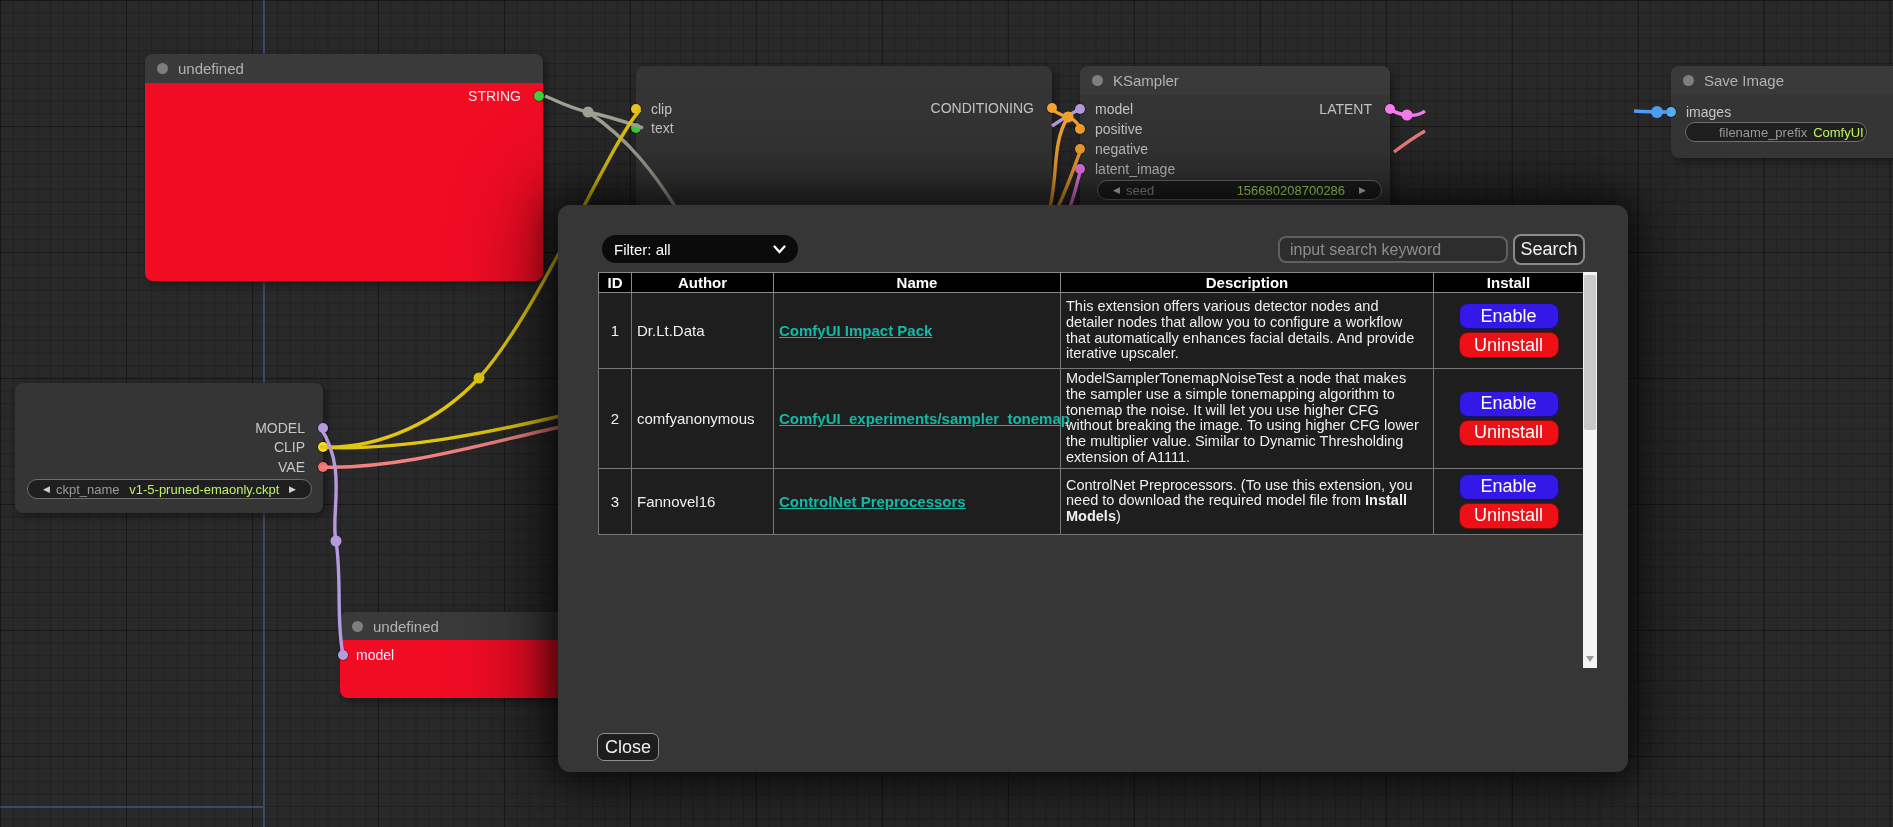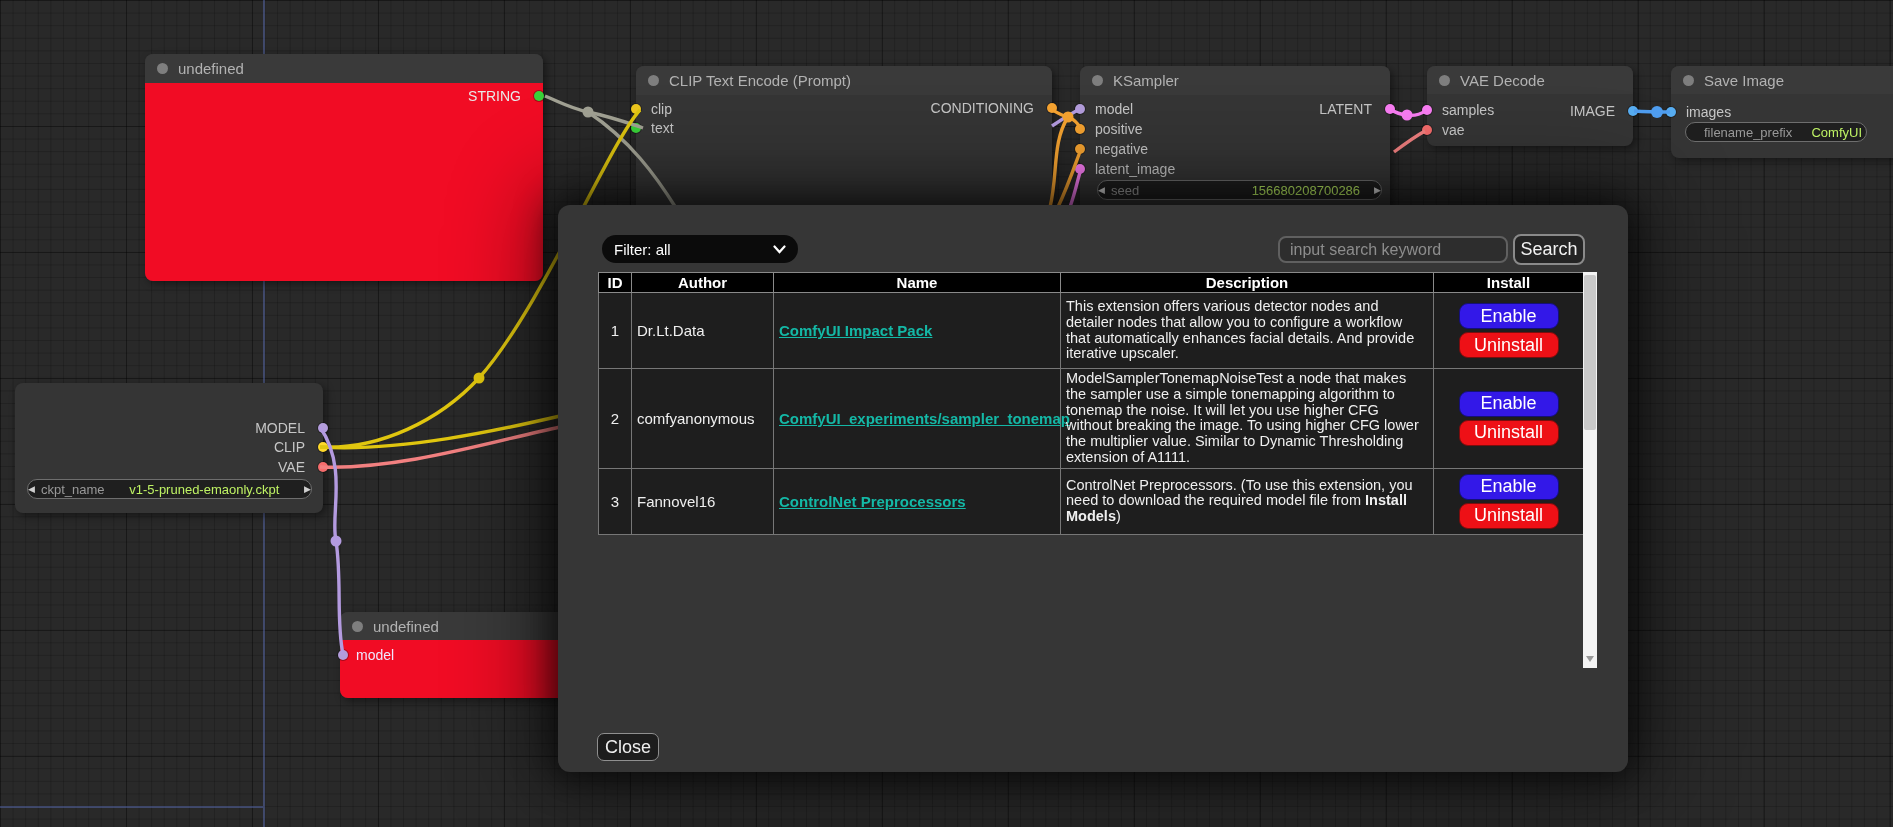--- a/index.html
+++ b/index.html
@@ -23,21 +23,21 @@
           background:#3a3a3a; border-radius:8px 8px 0 0; }
   .hdot { width:11px; height:11px; border-radius:50%; background:#7e7e7e; flex:0 0 auto; }
   .red-body { position:absolute; left:0; right:0; top:29px; bottom:0;
           background:#f10c24; border-radius:0 0 8px 8px; }
   .port { position:absolute; width:10px; height:10px; border-radius:50%;
           z-index:4; box-shadow:0 0 0 1px rgba(0,0,0,.3); }
   .slot-label { position:absolute; font-size:14px; line-height:16px;
           color:#c6c6c6; white-space:nowrap; }
   .widget { position:absolute; height:20px; background:#1f1f1f;
           border:1px solid #6e6e6e; border-radius:10px; display:flex;
-          align-items:center; padding:0 0; font-size:13px; color:#999;
+          align-items:center; padding:0 15px; font-size:13px; color:#999;
           gap:6px; white-space:nowrap; }
   .widget .arrow { color:#cfcfcf; font-size:9px; }
   .widget .wval { color:#bef264; }
   
   #wires { position:absolute; inset:0; z-index:3; pointer-events:none; }
   #wires path { fill:none; stroke-width:3.4; }
   
   #modal { position:absolute; left:558px; top:205px; width:1070px; height:567px;
           background:#363636; border-radius:12px; z-index:6;
           box-shadow:0 0 35px 6px rgba(0,0,0,.65), 0 0 90px 20px rgba(0,0,0,.45); }
@@ -93,24 +93,20 @@
     <div class="node-header">
       <span class="hdot"></span>
       <span>undefined</span>
     </div>
     <div class="red-body"></div>
     <span class="slot-label" style="right:22px;top:34px;color:#e9e9e9;">STRING</span>
     <span class="port" style="right:-1px;top:37px;background:#39d239;"></span>
   </div>
 
   <div class="node" style="left:636px;top:66px;width:416px;height:178px;">
-    <div class="node-header">
-      <span class="hdot"></span>
-      <span>CLIP Text Encode (Prompt)</span>
-    </div>
     <span class="port" style="left:-5px;top:38px;background:#eec81e;"></span>
     <span class="slot-label" style="left:15px;top:35px;">clip</span>
     <span class="port" style="left:-5px;top:57px;background:#39d239;"></span>
     <span class="slot-label" style="left:15px;top:54px;">text</span>
     <span class="slot-label" style="right:18px;top:34px;">CONDITIONING</span>
     <span class="port" style="right:-5px;top:37px;background:#f7a431;"></span>
   </div>
 
   <div class="node" style="left:1080px;top:66px;width:310px;height:148px;">
     <div class="node-header">
@@ -128,32 +124,20 @@
     <span class="slot-label" style="right:18px;top:35px;">LATENT</span>
     <span class="port" style="right:-5px;top:38px;background:#f97df3;"></span>
     <div class="widget" style="left:17px;top:114px;width:285px;">
       <span class="arrow">◀</span>
       <span>seed</span>
       <span class="wval" style="margin-left:auto;padding-right:8px;">156680208700286</span>
       <span class="arrow">▶</span>
     </div>
   </div>
 
-  <div class="node" style="left:1427px;top:66px;width:206px;height:80px;">
-    <div class="node-header" style="height:28px;">
-      <span class="hdot"></span>
-      <span>VAE Decode</span>
-    </div>
-    <span class="port" style="left:-5px;top:39px;background:#f97df3;"></span>
-    <span class="slot-label" style="left:15px;top:36px;">samples</span>
-    <span class="port" style="left:-5px;top:59px;background:#f56c6c;"></span>
-    <span class="slot-label" style="left:15px;top:56px;">vae</span>
-    <span class="slot-label" style="right:18px;top:37px;">IMAGE</span>
-    <span class="port" style="right:-5px;top:40px;background:#58aef2;"></span>
-  </div>
 
   <div class="node" style="left:1671px;top:66px;width:230px;height:92px;">
     <div class="node-header" style="height:28px;">
       <span class="hdot"></span>
       <span>Save Image</span>
     </div>
     <span class="port" style="left:-5px;top:41px;background:#58aef2;"></span>
     <span class="slot-label" style="left:15px;top:38px;">images</span>
     <div class="widget" style="left:14px;top:56px;width:182px;">
       <span style="margin-left:18px;">filename_prefix</span>

